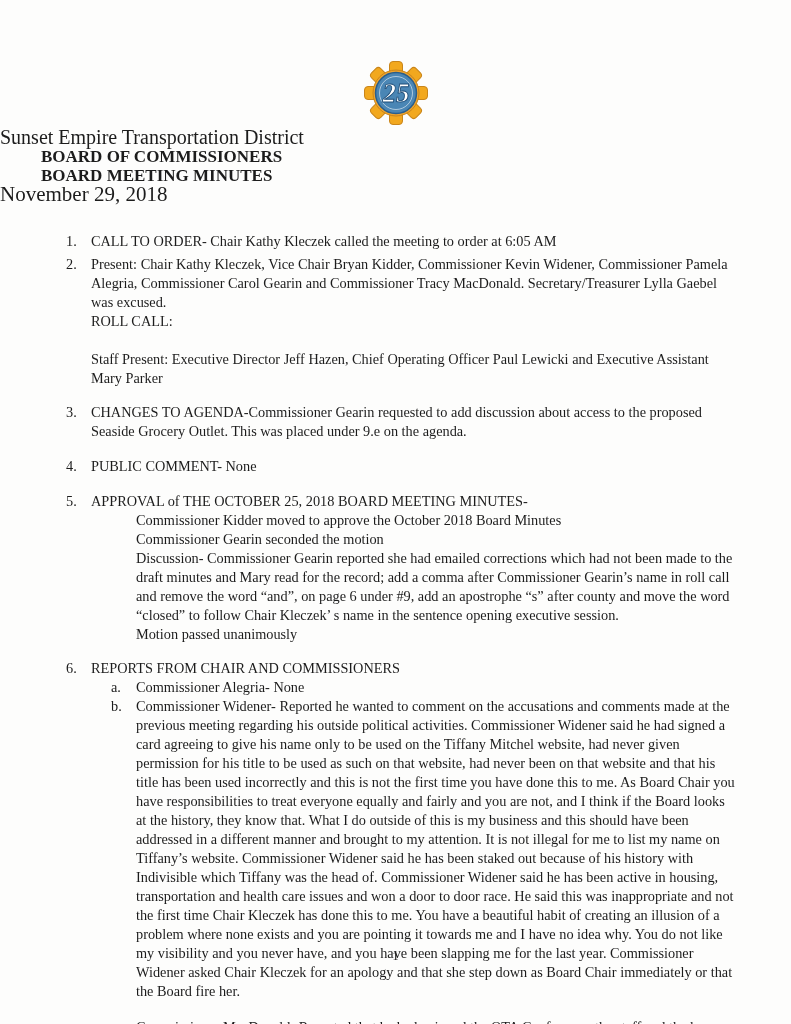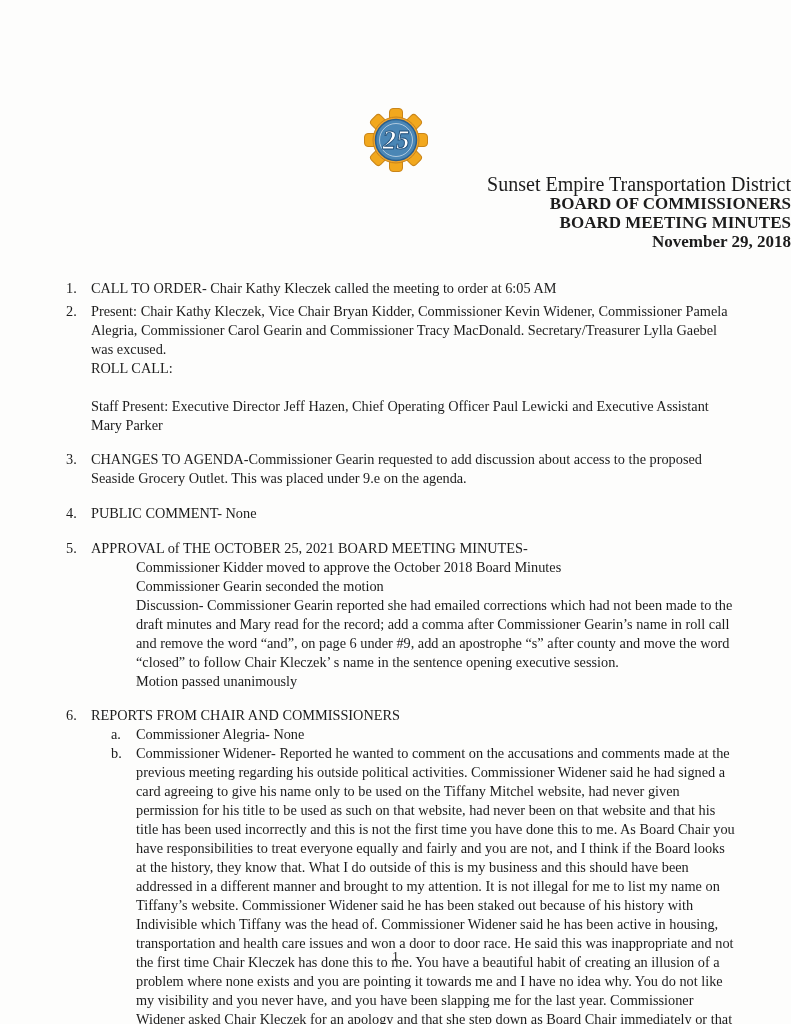--- a/index.html
+++ b/index.html
@@ -14,43 +14,42 @@
     margin: 0 auto;
     background: #fdfdfc;
     color: #1c1c1c;
     font-family: "Liberation Serif", "DejaVu Serif", serif;
     font-size: 14.3px;
     line-height: 19px;
     overflow: hidden;
   }
   .header {
     padding-top: 60px;
-    text-align: right;
-    margin-top: 47px;
+    text-align: left;
   }
   .logo-wrap {
     width: 82px;
     height: 66px;
     margin: 0 auto 2px auto;
   }
   .org-name {
     font-size: 20px;
     line-height: 19px;
     margin-top: 2px;
   }
   .doc-title {
     font-size: 17px;
     line-height: 19px;
     font-weight: bold;
     padding-left: 41px;
   }
   .meeting-date {
-    font-size: 17px;
+    font-size: 21px;
     line-height: 19px;
-    font-weight: bold;
+    font-weight: normal;
   }
   .body {
     padding: 24px 54px 0 66px;
   }
   .item {
     display: flex;
     margin-top: 4px;
   }
   .item .num {
     width: 25px;
@@ -147,21 +146,21 @@
     <div class="item mt-big">
       <span class="num">4.</span>
       <div class="content">
         <div>PUBLIC COMMENT- None</div>
       </div>
     </div>
 
     <div class="item mt-big">
       <span class="num">5.</span>
       <div class="content">
-        <div>APPROVAL of THE OCTOBER 25, 2021 BOARD MEETING MINUTES-</div>
+        <div>APPROVAL of THE OCTOBER 25, 2018 BOARD MEETING MINUTES-</div>
         <div class="indent">
           <div>Commissioner Kidder moved to approve the October 2018 Board Minutes</div>
           <div>Commissioner Gearin seconded the motion</div>
           <div>Discussion- Commissioner Gearin reported she had emailed corrections which had not been made to the draft minutes and Mary read for the record; add a comma after Commissioner Gearin’s name in roll call and remove the word “and”, on page 6 under #9, add an apostrophe “s” after county and move the word “closed” to follow Chair Kleczek’ s name in the sentence opening executive session.</div>
           <div>Motion passed unanimously</div>
         </div>
       </div>
     </div>
 
     <div class="item mt-med">

